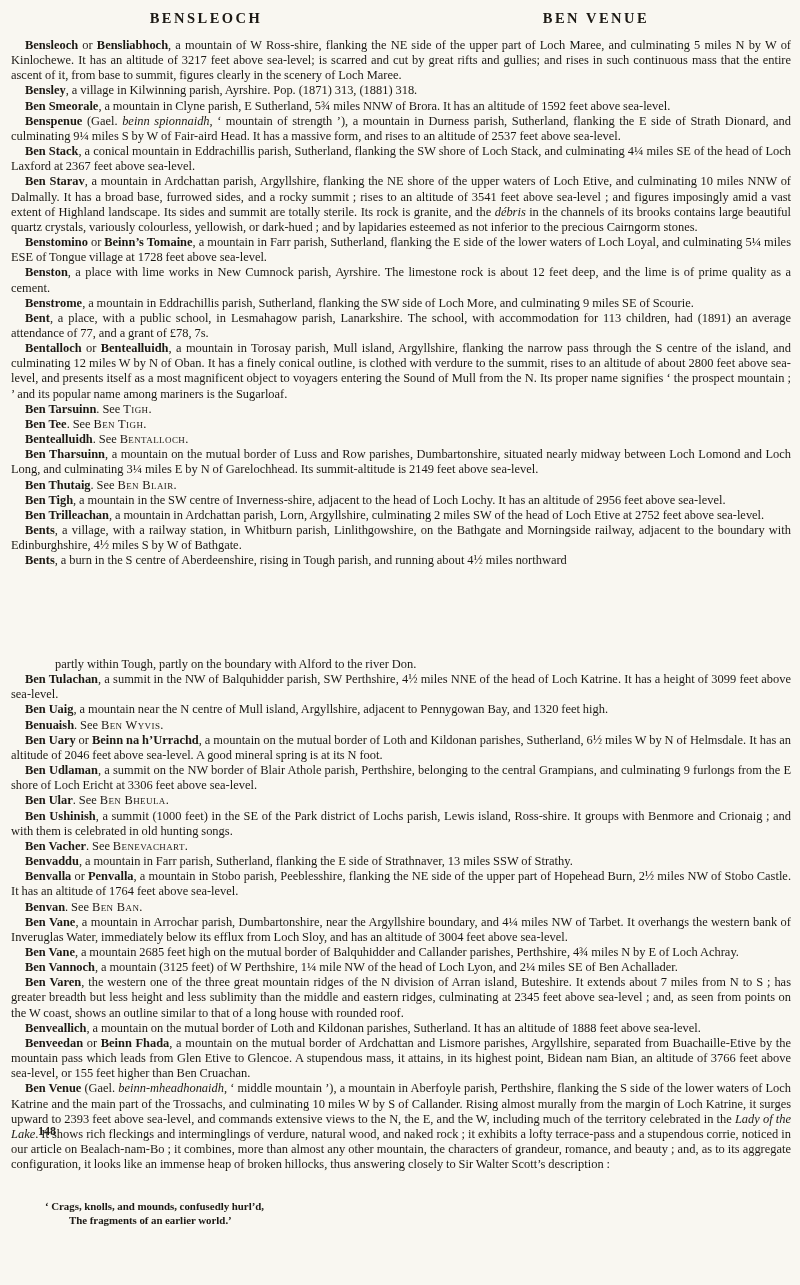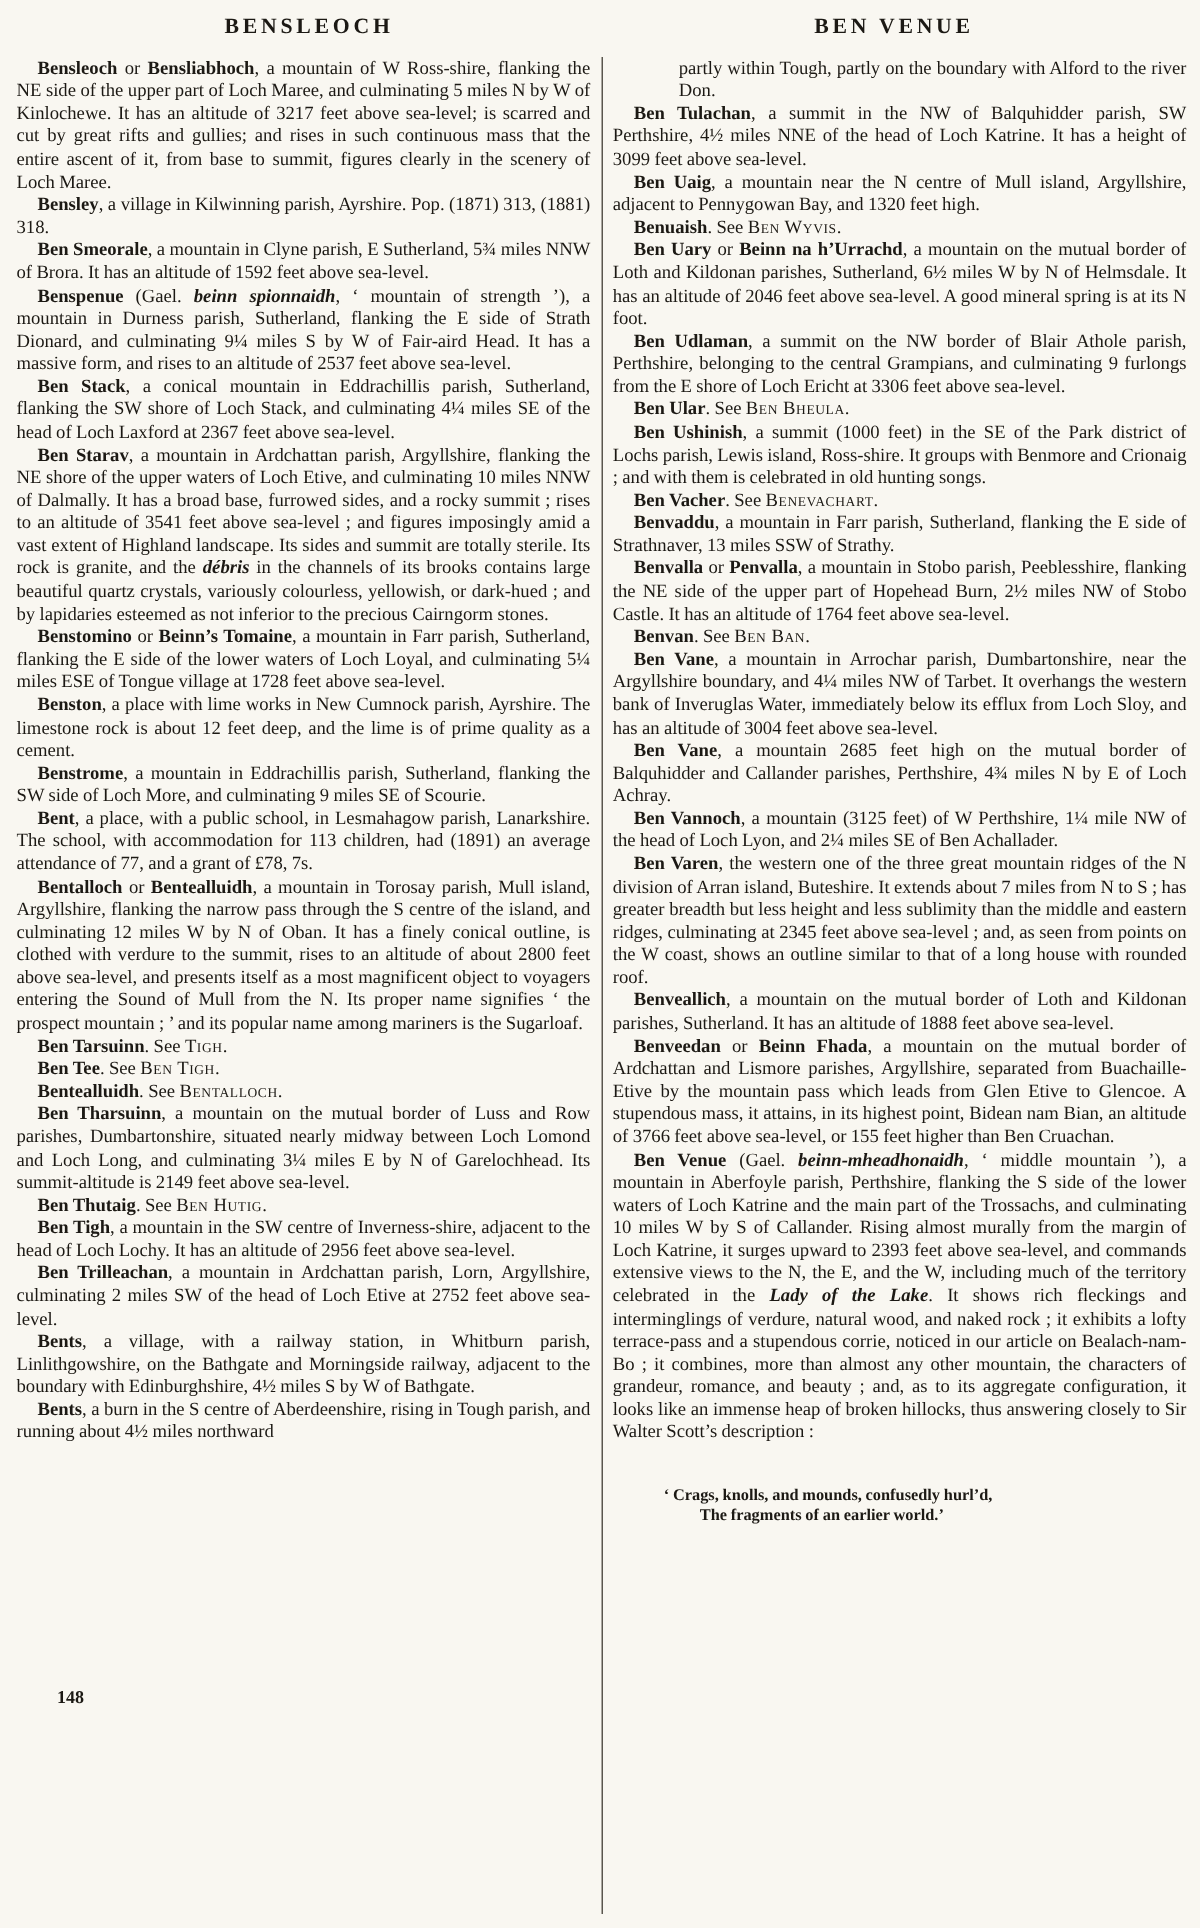--- a/index.html
+++ b/index.html
@@ -5,33 +5,33 @@
   html, body { margin: 0; padding: 0; }
   body {
     width: 800px; height: 1285px; overflow: hidden;
     background: #f9f7f1;
     color: #1c1914;
     font-family: "Liberation Serif", "DejaVu Serif", serif;
   }
   .page { position: relative; width: 800px; height: 1143px; padding: 8px 9px 0 11px; box-sizing: border-box; }
   .running-heads { display: flex; margin-top: 2px; }
   .running-head { flex: 1; text-align: center; font-weight: bold; font-size: 14.5px; letter-spacing: 2.5px; }
-  .columns { display: flex; margin-top: 11px; height: 1238px; overflow: hidden; }
+  .columns { display: flex; margin-top: 11px; height: 1238px; overflow: hidden; flex-direction: column; }
   .column {
     flex: 1; min-width: 0;
     font-size: 12.45px; line-height: 15.15px;
     text-align: justify;
     hyphens: auto; -webkit-hyphens: auto;
     word-spacing: -0.2px;
   }
   .col-divider { width: 1px; background: #5a564e; margin: 0 7px; flex: none; }
   .entry { margin: 0; text-indent: 14px; }
   .entry.continuation { text-indent: 0; margin-left: 44px; }
   .seg-b { font-weight: bold; }
-  .seg-i { font-style: italic; font-weight: bold; }
+  .seg-i { font-style: italic; }
   .seg-sc { font-variant: small-caps; letter-spacing: 0.4px; }
   .quote { margin-top: 4px; font-size: 10.9px; line-height: 13.8px; font-weight: bold; text-align: left; }
   .quote-line-0 { padding-left: 34px; margin-top: 28px; }
   .quote-line-1 { padding-left: 58px; }
   .page-number { position: absolute; left: 38px; bottom: 4px; font-size: 12px; font-weight: bold; }
 </style>
 </head>
 <body>
 
 <div class="page">
@@ -49,21 +49,21 @@
         <p class="entry"><span class="seg-b">Ben Starav</span><span class="seg-n">, a mountain in Ardchattan parish, Argyllshire, flanking the NE shore of the upper waters of Loch Etive, and culminating 10 miles NNW of Dalmally. It has a broad base, furrowed sides, and a rocky summit ; rises to an altitude of 3541 feet above sea-level ; and figures imposingly amid a vast extent of Highland landscape. Its sides and summit are totally sterile. Its rock is granite, and the </span><span class="seg-i">débris</span><span class="seg-n"> in the channels of its brooks contains large beautiful quartz crystals, variously colourless, yellowish, or dark-hued ; and by lapidaries esteemed as not inferior to the precious Cairngorm stones.</span></p>
         <p class="entry"><span class="seg-b">Benstomino</span><span class="seg-n"> or </span><span class="seg-b">Beinn’s Tomaine</span><span class="seg-n">, a mountain in Farr parish, Sutherland, flanking the E side of the lower waters of Loch Loyal, and culminating 5¼ miles ESE of Tongue village at 1728 feet above sea-level.</span></p>
         <p class="entry"><span class="seg-b">Benston</span><span class="seg-n">, a place with lime works in New Cumnock parish, Ayrshire. The limestone rock is about 12 feet deep, and the lime is of prime quality as a cement.</span></p>
         <p class="entry"><span class="seg-b">Benstrome</span><span class="seg-n">, a mountain in Eddrachillis parish, Sutherland, flanking the SW side of Loch More, and culminating 9 miles SE of Scourie.</span></p>
         <p class="entry"><span class="seg-b">Bent</span><span class="seg-n">, a place, with a public school, in Lesmahagow parish, Lanarkshire. The school, with accommodation for 113 children, had (1891) an average attendance of 77, and a grant of £78, 7s.</span></p>
         <p class="entry"><span class="seg-b">Bentalloch</span><span class="seg-n"> or </span><span class="seg-b">Bentealluidh</span><span class="seg-n">, a mountain in Torosay parish, Mull island, Argyllshire, flanking the narrow pass through the S centre of the island, and culminating 12 miles W by N of Oban. It has a finely conical outline, is clothed with verdure to the summit, rises to an altitude of about 2800 feet above sea-level, and presents itself as a most magnificent object to voyagers entering the Sound of Mull from the N. Its proper name signifies ‘ the prospect mountain ; ’ and its popular name among mariners is the Sugarloaf.</span></p>
         <p class="entry"><span class="seg-b">Ben Tarsuinn</span><span class="seg-n">. See </span><span class="seg-sc">Tigh</span><span class="seg-n">.</span></p>
         <p class="entry"><span class="seg-b">Ben Tee</span><span class="seg-n">. See </span><span class="seg-sc">Ben Tigh</span><span class="seg-n">.</span></p>
         <p class="entry"><span class="seg-b">Bentealluidh</span><span class="seg-n">. See </span><span class="seg-sc">Bentalloch</span><span class="seg-n">.</span></p>
         <p class="entry"><span class="seg-b">Ben Tharsuinn</span><span class="seg-n">, a mountain on the mutual border of Luss and Row parishes, Dumbartonshire, situated nearly midway between Loch Lomond and Loch Long, and culminating 3¼ miles E by N of Garelochhead. Its summit-altitude is 2149 feet above sea-level.</span></p>
-        <p class="entry"><span class="seg-b">Ben Thutaig</span><span class="seg-n">. See </span><span class="seg-sc">Ben Hutig</span><span class="seg-n">.</span></p>
+        <p class="entry"><span class="seg-b">Ben Thutaig</span><span class="seg-n">. See </span><span class="seg-sc">Ben Blair</span><span class="seg-n">.</span></p>
         <p class="entry"><span class="seg-b">Ben Tigh</span><span class="seg-n">, a mountain in the SW centre of Inverness-shire, adjacent to the head of Loch Lochy. It has an altitude of 2956 feet above sea-level.</span></p>
         <p class="entry"><span class="seg-b">Ben Trilleachan</span><span class="seg-n">, a mountain in Ardchattan parish, Lorn, Argyllshire, culminating 2 miles SW of the head of Loch Etive at 2752 feet above sea-level.</span></p>
         <p class="entry"><span class="seg-b">Bents</span><span class="seg-n">, a village, with a railway station, in Whitburn parish, Linlithgowshire, on the Bathgate and Morningside railway, adjacent to the boundary with Edinburghshire, 4½ miles S by W of Bathgate.</span></p>
         <p class="entry"><span class="seg-b">Bents</span><span class="seg-n">, a burn in the S centre of Aberdeenshire, rising in Tough parish, and running about 4½ miles northward</span></p>
       </div>
     <div class="col-divider"></div>
     <div class="column" id="col-right">
         <p class="entry continuation"><span class="seg-n">partly within Tough, partly on the boundary with Alford to the river Don.</span></p>
         <p class="entry"><span class="seg-b">Ben Tulachan</span><span class="seg-n">, a summit in the NW of Balquhidder parish, SW Perthshire, 4½ miles NNE of the head of Loch Katrine. It has a height of 3099 feet above sea-level.</span></p>
         <p class="entry"><span class="seg-b">Ben Uaig</span><span class="seg-n">, a mountain near the N centre of Mull island, Argyllshire, adjacent to Pennygowan Bay, and 1320 feet high.</span></p>

